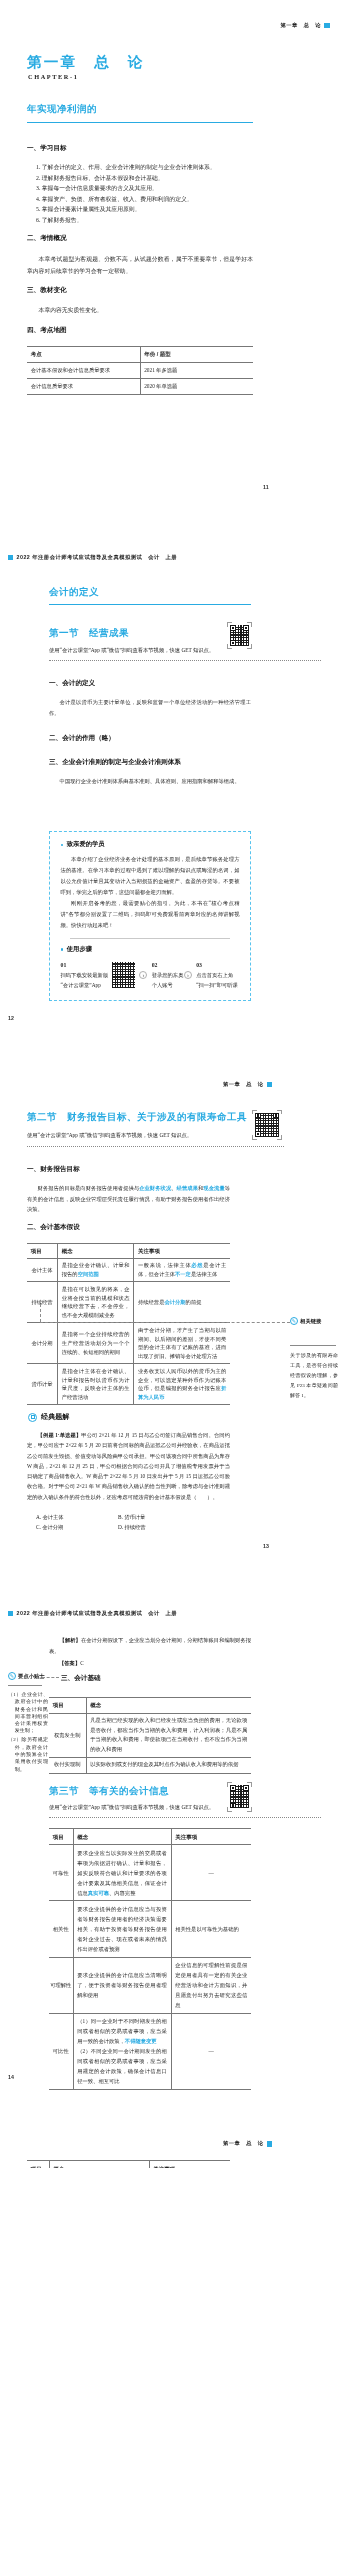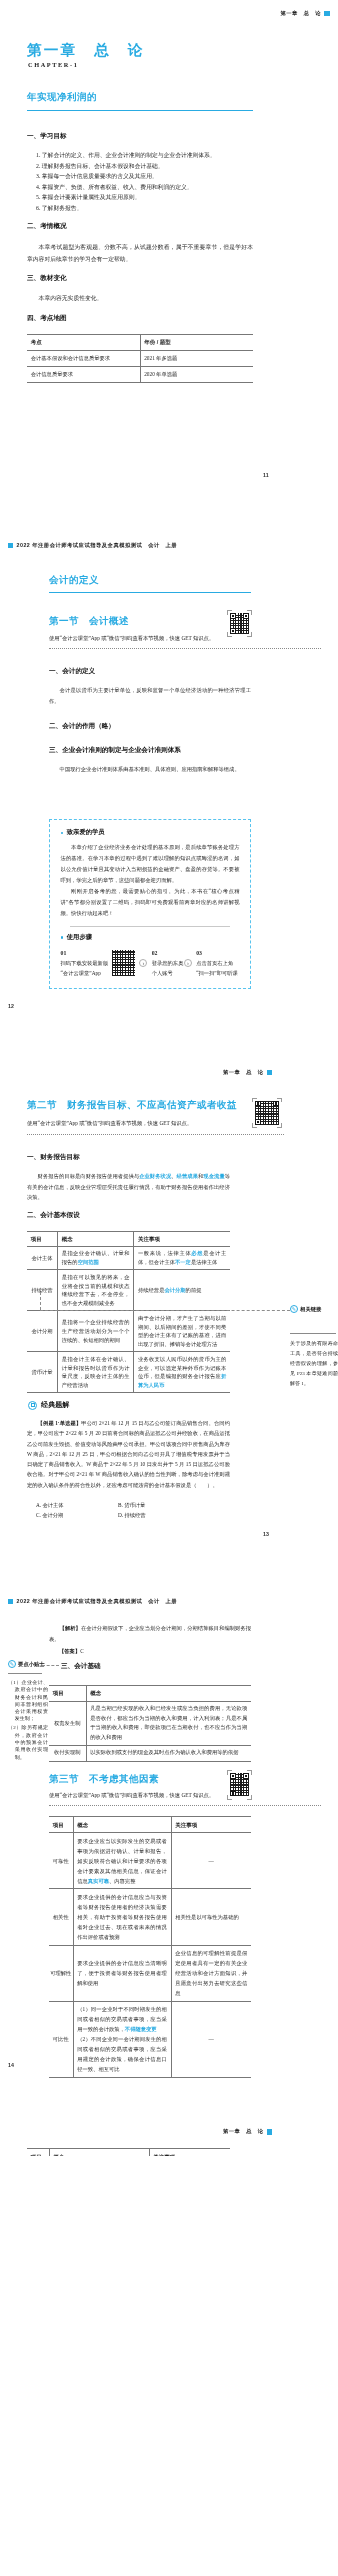--- a/index.html
+++ b/index.html
@@ -1,18 +1,18 @@
 <!DOCTYPE html>
 <html style="--accent: #29abe2;font-size:8.4px"><head>
 <meta charset="utf-8">
 <style>
   :root { --accent:#29abe2; --line:#777; --ink:#1f1f1f; }
   * { margin:0; padding:0; box-sizing:border-box; }
   body { background:#fff; font-family:"Liberation Serif", serif; color:var(--ink); }
-  .canvas { position:relative; width:339px; height:2152px; margin:4px auto; background:#fff; overflow:hidden; }
+  .canvas { position:relative; width:339px; height:2152px; margin:16px auto; background:#fff; overflow:hidden; }
   .page { position:absolute; left:0; width:339px; background:#fff; overflow:hidden; }
 
   
   .rh { position:absolute; display:flex; align-items:center; gap:3.2px;
         font-family:"Liberation Sans", sans-serif; font-weight:bold; font-size:5.3px; color:#222; }
   .rh .sq { width:5.3px; height:5.3px; background:var(--accent); flex:0 0 auto; }
   .rh .txt { letter-spacing:0.5px; }
 
   .pageno { position:absolute; font:bold 5.3px "Liberation Sans", sans-serif; color:#333; }
 
@@ -164,21 +164,21 @@
   </div>
 
   <div class="page" style="top:537px;height:526px;">
     <div class="rh" style="top:1.1px;left:8px;">
       <span class="sq"></span>
       <span class="txt">2022 年注册会计师考试应试指导及全真模拟测试　会计　上册</span>
     </div>
     <div class="big-blue" style="top:33px;left:49px;">会计的定义</div>
     <div class="blue-rule" style="top:51px;left:49px;width:202px;"></div>
 
-    <div class="sec-title" style="top:74px;left:49px;">第一节　会计概述</div>
+    <div class="sec-title" style="top:74px;left:49px;">第一节　经营成果</div>
     <div class="qr" style="top:69px;left:227px;width:25px;height:27px;">
       <span class="ck tl"></span>
         <span class="ck tr"></span>
         <span class="ck bl"></span>
         <span class="ck br"></span>
       <span class="pat"></span>
         <span class="f tl"></span>
         <span class="f tr"></span>
         <span class="f bl"></span>
     </div>
@@ -227,21 +227,21 @@
       </div>
     </div>
     <div class="pageno" style="top:462px;left:8px;">12</div>
   </div>
 
   <div class="page" style="top:1063px;height:526px;">
     <div class="rh" style="top:2.1px;right:67px;">
       <span class="txt">第一章　总　论</span>
       <span class="sq"></span>
     </div>
-    <div class="sec-title" style="top:32px;left:27px;">第二节　财务报告目标、不应高估资产或者收益</div>
+    <div class="sec-title" style="top:32px;left:27px;">第二节　财务报告目标、关于涉及的有限寿命工具</div>
     <div class="qr" style="top:30.5px;left:252px;width:30px;height:30.5px;">
       <span class="ck tl"></span>
         <span class="ck tr"></span>
         <span class="ck bl"></span>
         <span class="ck br"></span>
       <span class="pat"></span>
         <span class="f tl"></span>
         <span class="f tr"></span>
         <span class="f bl"></span>
     </div>
@@ -354,21 +354,21 @@
           <td>凡是当期已经实现的收入和已经发生或应当负担的费用，无论款项是否收付，都应当作为当期的收入和费用，计入利润表；凡是不属于当期的收入和费用，即使款项已在当期收付，也不应当作为当期的收入和费用</td>
         </tr>
         <tr>
           <td class="item">收付实现制</td>
           <td>以实际收到或支付的现金及其时点作为确认收入和费用等的依据</td>
         </tr>
       </tbody>
         </table>
     </div>
 
-    <div class="sec-title" style="top:179px;left:49px;">第三节　不考虑其他因素</div>
+    <div class="sec-title" style="top:179px;left:49px;">第三节　等有关的会计信息</div>
     <div class="qr" style="top:176px;left:227px;width:25px;height:29.5px;">
       <span class="ck tl"></span>
         <span class="ck tr"></span>
         <span class="ck bl"></span>
         <span class="ck br"></span>
       <span class="pat"></span>
         <span class="f tl"></span>
         <span class="f tr"></span>
         <span class="f bl"></span>
     </div>

